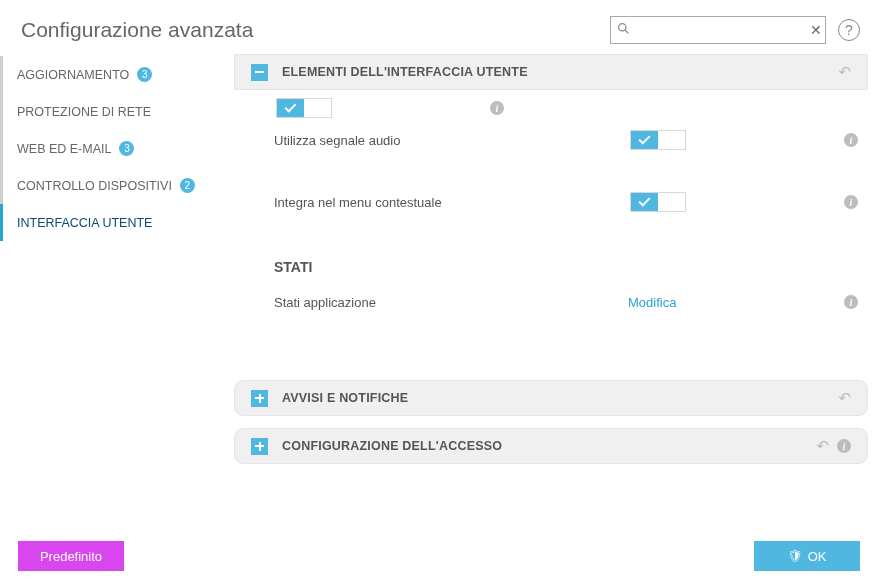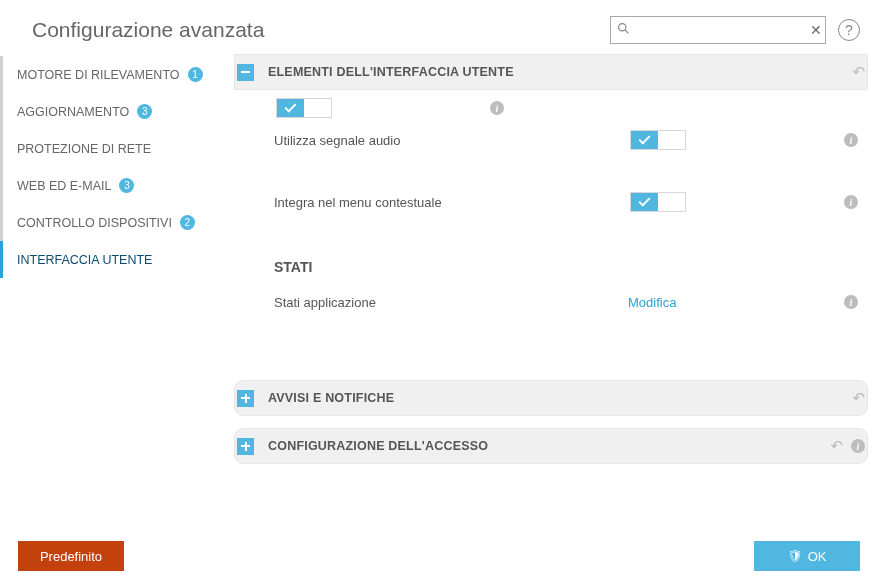--- a/index.html
+++ b/index.html
@@ -9,21 +9,21 @@
     color: #555;
     background: #fff;
     width: 878px;
     height: 585px;
     overflow: hidden;
     position: relative;
   }
   .header {
     display: flex;
     align-items: center;
-    padding: 16px 18px 10px 32px;
+    padding: 16px 18px 10px 21px;
   }
   .header-title {
     font-size: 21px;
     color: #666;
     font-weight: 400;
     flex: 1;
   }
   .search-wrap {
     position: relative;
     width: 216px;
@@ -102,21 +102,21 @@
   .content {
     flex: 1;
     padding-right: 10px;
   }
   .section-header {
     display: flex;
     align-items: center;
     height: 36px;
     background: #f0f0f0;
     border: 1px solid #e6e6e6;
-    padding: 0 2px;
+    padding: 0 16px;
     margin-bottom: 2px;
   }
   .exp-box {
     width: 17px; height: 17px;
     background: #4fb7e0;
     display: flex;
     align-items: center;
     justify-content: center;
     margin-right: 14px;
     cursor: pointer;
@@ -225,21 +225,21 @@
     min-width: 106px;
     padding: 0 18px;
     display: inline-flex;
     align-items: center;
     justify-content: center;
     font-size: 13px;
     cursor: pointer;
     border: none;
     color: #fff;
   }
-  .btn.gray { background: #c2410c; }
+  .btn.gray { background: #d946ef; }
   .btn.blue { background: #4fb7e0; }
   .footer .spacer { flex: 1; }
   .btn + .btn { margin-left: 20px; }
   .shield {
     margin-right: 5px;
     display: inline-block;
     font-size: 12px;
   }
   .row-right {
     display: flex;
@@ -267,24 +267,20 @@
     </span>
     <input type="text" placeholder="" style="">
     <span class="clear">✕</span>
   </div>
   <div class="help-btn">?</div>
 </div>
 
 <div class="body">
   <div class="sidebar">
     <div class="nav-item has-mark">
-      <span class="nav-label">MOTORE DI RILEVAMENTO</span>
-      <span class="badge">1</span>
-    </div>
-    <div class="nav-item has-mark">
       <span class="nav-label">AGGIORNAMENTO</span>
       <span class="badge">3</span>
     </div>
     <div class="nav-item has-mark">
       <span class="nav-label">PROTEZIONE DI RETE</span>
     </div>
     <div class="nav-item has-mark">
       <span class="nav-label">WEB ED E-MAIL</span>
       <span class="badge">3</span>
     </div>

